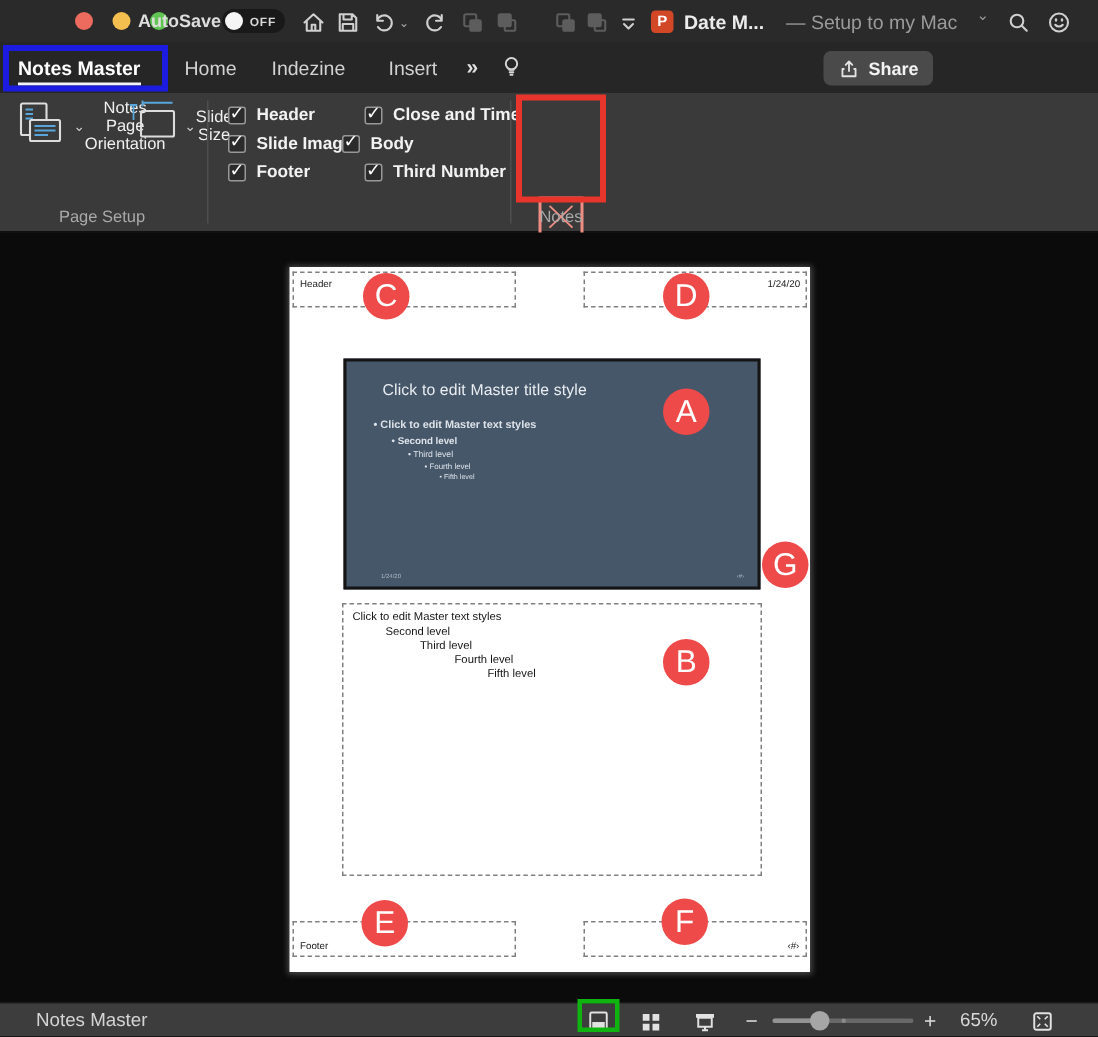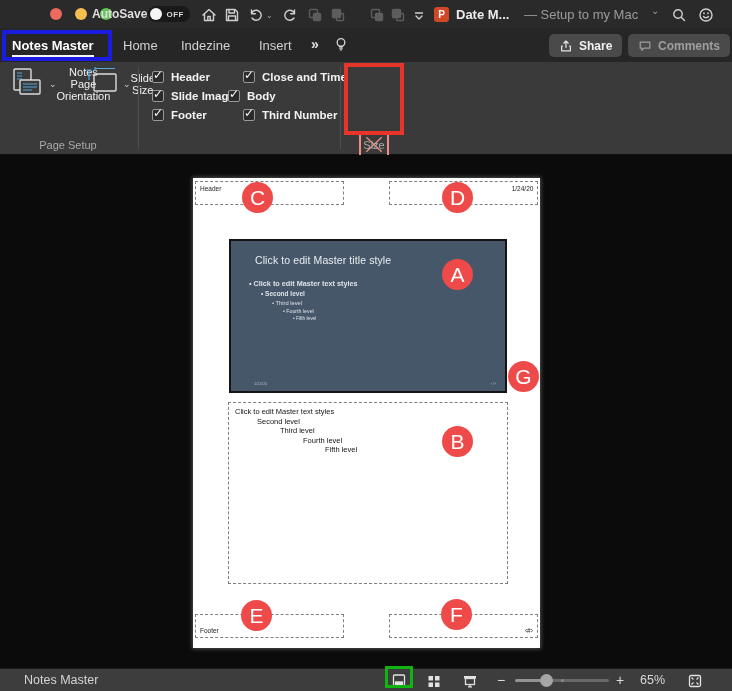--- a/index.html
+++ b/index.html
@@ -220,26 +220,20 @@
         <circle cx="8" cy="6.5" r="3.8"></circle>
         <path d="M6.5 10.5 H9.5 M6.8 12.2 H9.2 M7.3 13.8 H8.7"></path>
       </svg>
   </span>
   <div class="pillbtn" style="left:549px">
     <svg viewBox="0 0 16 16">
         <path d="M8 9.5 V2.5 M5.5 4.8 L8 2.3 L10.5 4.8 M4 8 H3 V13.5 H13 V8 H12"></path>
       </svg>
     <span>Share</span>
   </div>
-  <div class="pillbtn comments" style="left:628px">
-    <svg viewBox="0 0 16 16">
-        <path d="M2.5 3.5 H13.5 V10.5 H7 L4.5 13 V10.5 H2.5 Z"></path>
-      </svg>
-    <span>Comments</span>
-  </div>
 </div>
 
 <div class="ribbon">
 
   <div class="rbbtn" style="left:8px; top:4px; width:76px">
     <span class="icn">
       <svg width="38" height="34" viewBox="0 0 38 34" fill="none" stroke="#dcdcdc" stroke-width="1.4">
         <rect x="6" y="2" width="17" height="21" rx="1"></rect>
         <path d="M9 6 H14 M9 9 H14 M9 12 H14" stroke="#58a6dc" stroke-width="1.2"></path>
         <rect x="12" y="13" width="20" height="14" rx="1" fill="#3a3a3a"></rect>
@@ -302,21 +296,21 @@
   <div class="rdiv" style="left:340px"></div>
 
   <div class="closemaster">
     <span class="xbox">
       <svg viewBox="0 0 30 27">
           <path d="M6 5 L24 22 M24 5 L6 22"></path>
         </svg>
     </span>
     <span class="lbl">Close Master</span>
   </div>
-  <div class="grouplabel" style="left:344px; width:60px">Size</div>
+  <div class="grouplabel" style="left:344px; width:60px">Notes</div>
 </div>
 
 <div class="canvas">
   <div class="page">
 
     <div class="ph ph-header">
       <span class="tinytext tt-tl">Header</span>
     </div>
     <div class="ph ph-date">
       <span class="tinytext tt-tr">1/24/20</span>

